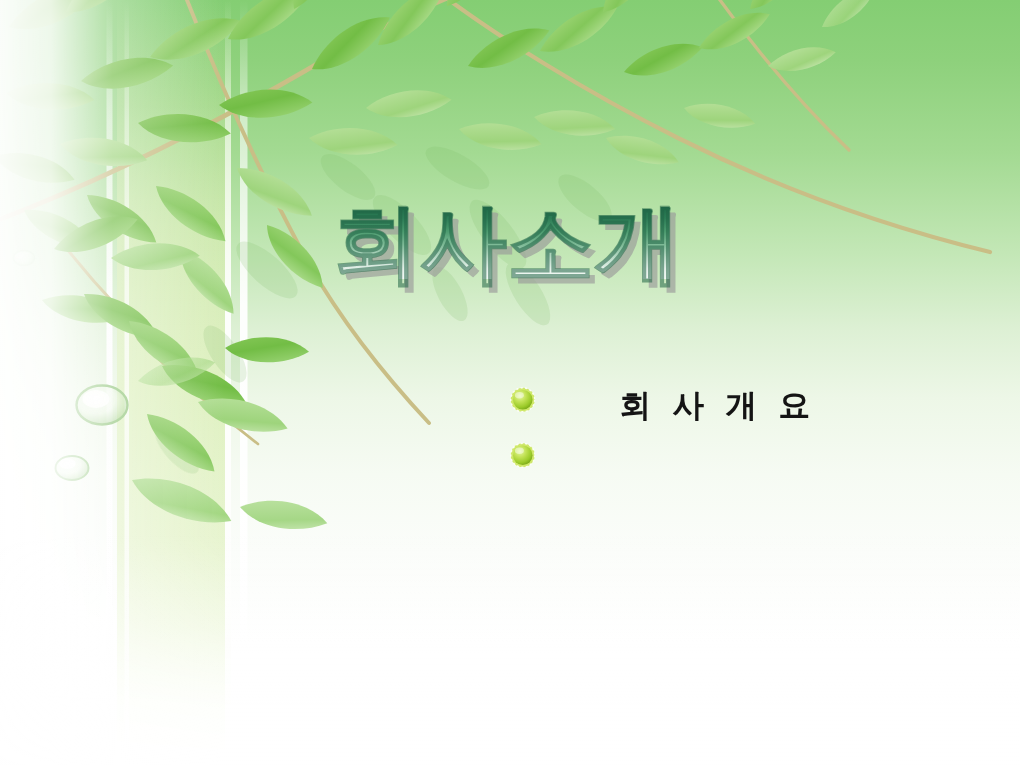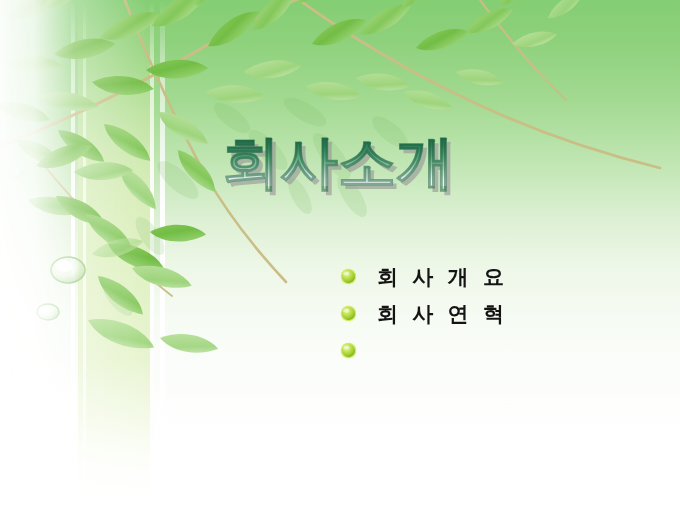--- a/index.html
+++ b/index.html
@@ -137,22 +137,22 @@
 
   
   .bullet-list {
     position: absolute;
     left: 340px;
     top: 258px;
     width: 280px;
   }
   .bullet-row {
     display: flex;
-    align-items: center;
     height: 37px;
+    gap: 36px;
   }
   .bullet-dot {
     position: relative;
     width: 17px;
     height: 17px;
     flex: 0 0 17px;
     margin-right: 20px;
   }
   .bullet-dot svg { display: block; }
   .bullet-label {
@@ -426,31 +426,20 @@
         <svg width="17" height="17" viewBox="0 0 34 34">
           <circle cx="17" cy="17" r="16" fill="#cfe86a"></circle>
           <circle cx="17" cy="17" r="16" fill="none" stroke="#ffffff" stroke-width="2" stroke-dasharray="3 3" opacity="0.85"></circle>
           <circle cx="17" cy="17" r="13" fill="url(#bulletG)"></circle>
           <ellipse cx="12.5" cy="11" rx="6" ry="4.2" fill="#ffffff" opacity="0.45"></ellipse>
         </svg>
       </span>
       <span class="bullet-label">회 사 개 요</span>
     </div>
 
-    <div class="bullet-row">
-      <span class="bullet-dot">
-        <svg width="17" height="17" viewBox="0 0 34 34">
-          <circle cx="17" cy="17" r="16" fill="#cfe86a"></circle>
-          <circle cx="17" cy="17" r="16" fill="none" stroke="#ffffff" stroke-width="2" stroke-dasharray="3 3" opacity="0.85"></circle>
-          <circle cx="17" cy="17" r="13" fill="url(#bulletG)"></circle>
-          <ellipse cx="12.5" cy="11" rx="6" ry="4.2" fill="#ffffff" opacity="0.45"></ellipse>
-        </svg>
-      </span>
-      <span class="bullet-label">회 사 연 혁</span>
-    </div>
 
     <div class="bullet-row">
       <span class="bullet-dot">
         <svg width="17" height="17" viewBox="0 0 34 34">
           <circle cx="17" cy="17" r="16" fill="#cfe86a"></circle>
           <circle cx="17" cy="17" r="16" fill="none" stroke="#ffffff" stroke-width="2" stroke-dasharray="3 3" opacity="0.85"></circle>
           <circle cx="17" cy="17" r="13" fill="url(#bulletG)"></circle>
           <ellipse cx="12.5" cy="11" rx="6" ry="4.2" fill="#ffffff" opacity="0.45"></ellipse>
         </svg>
       </span>

